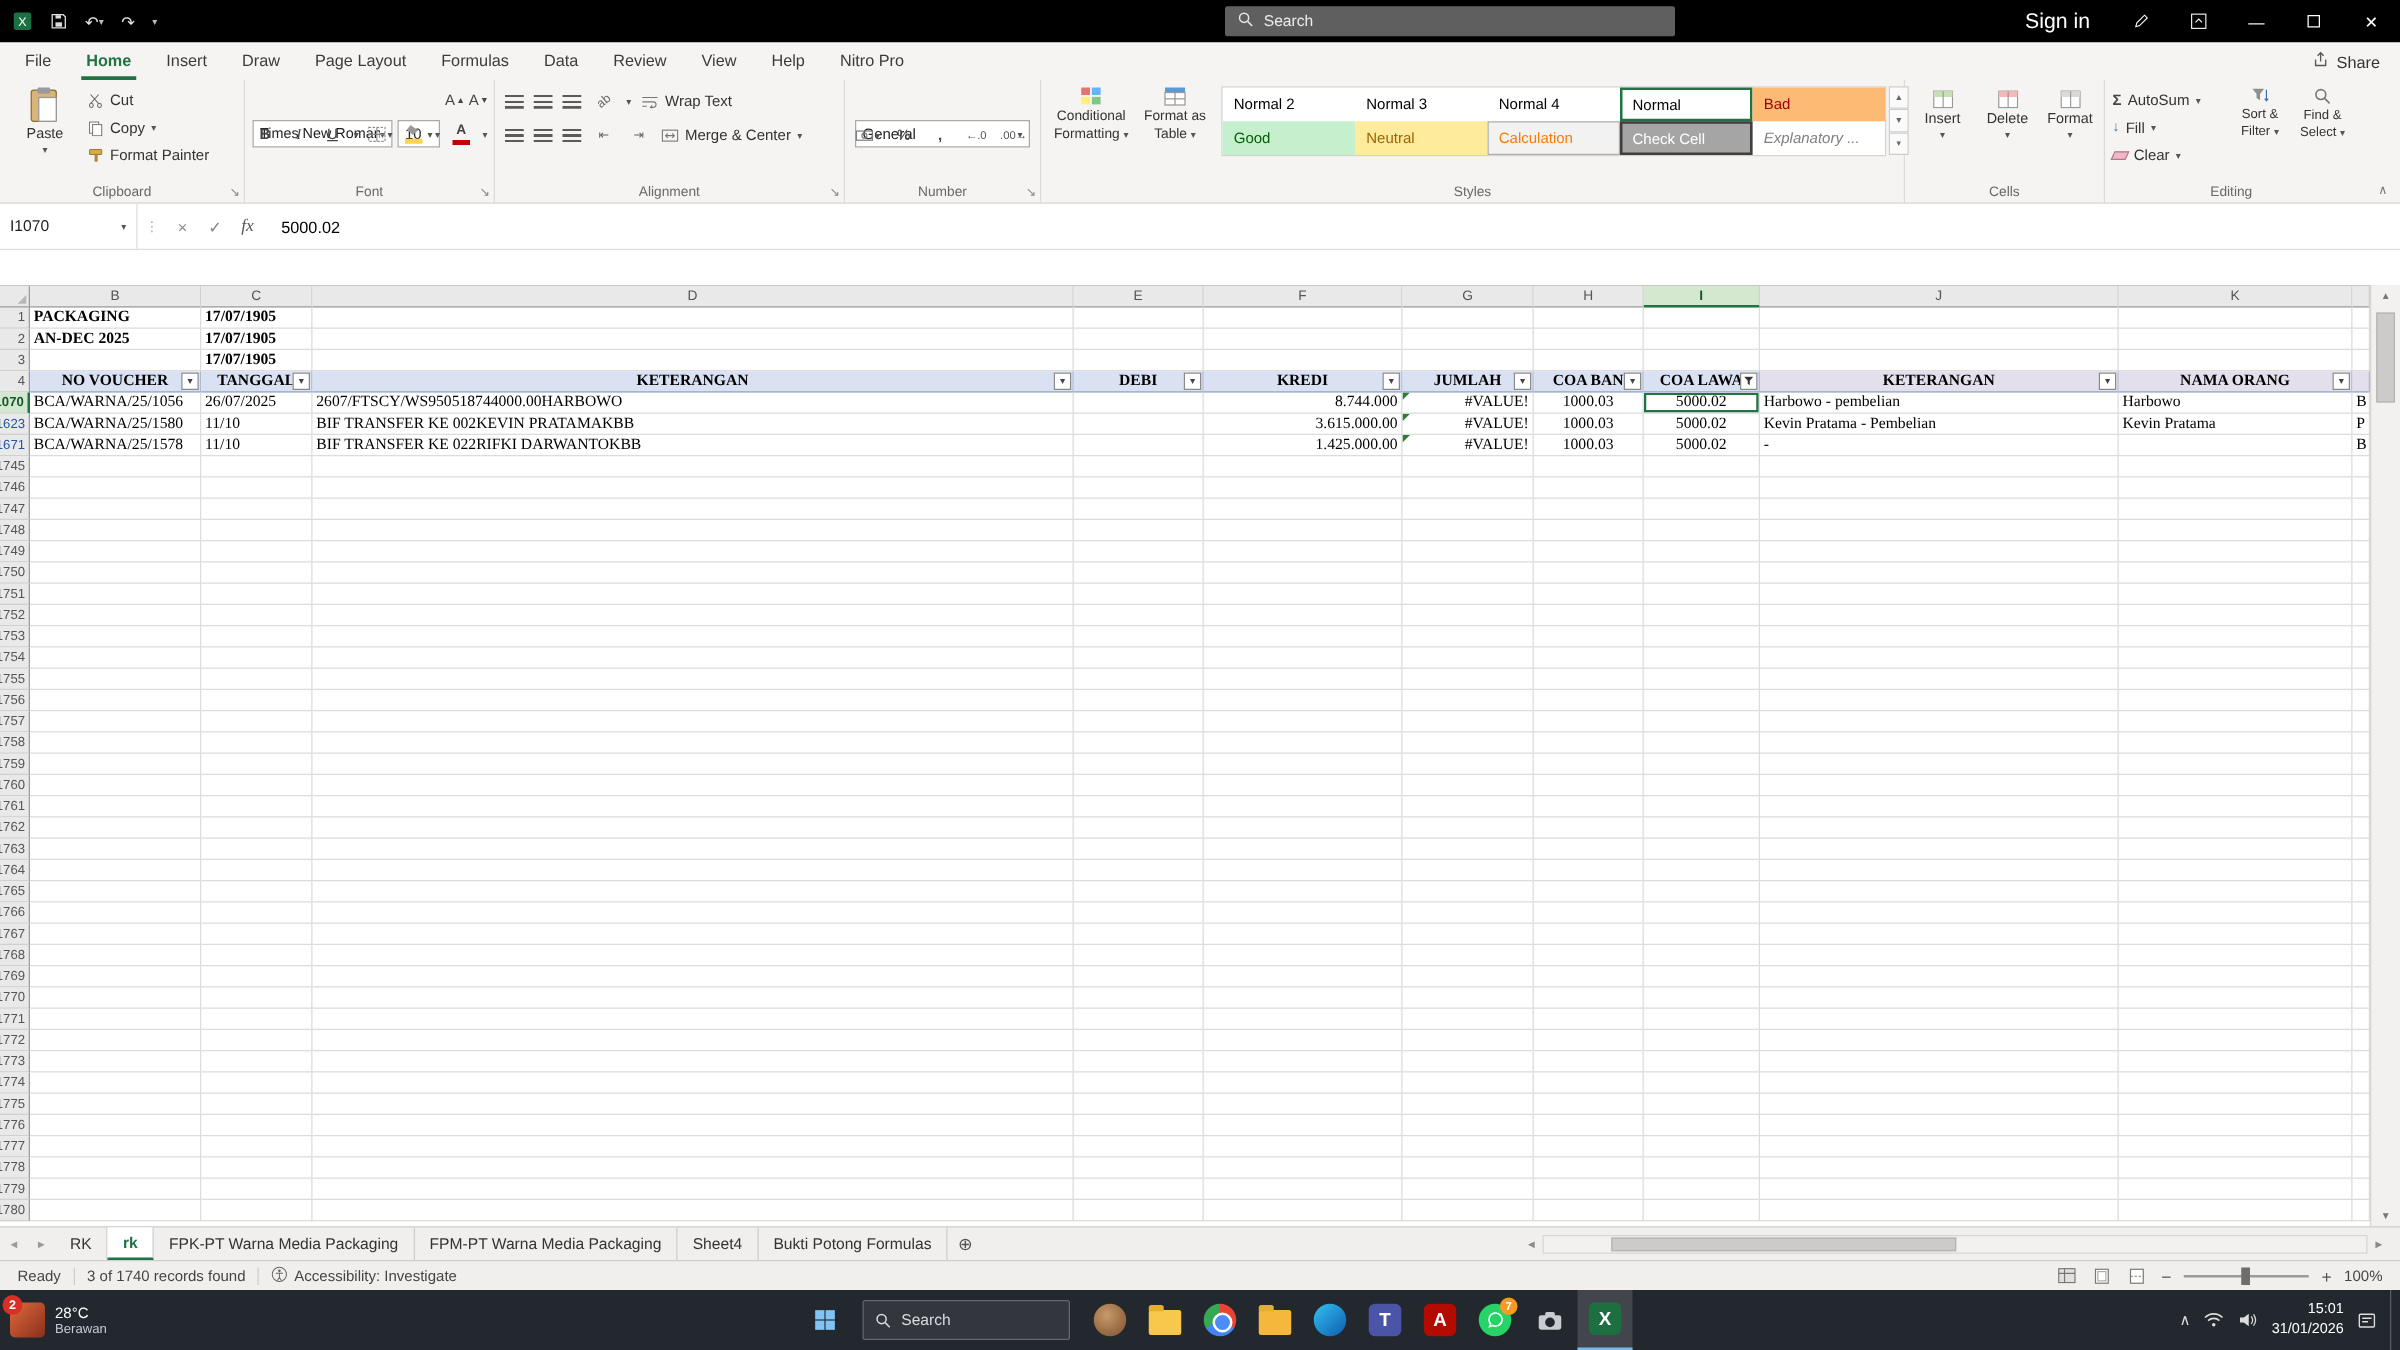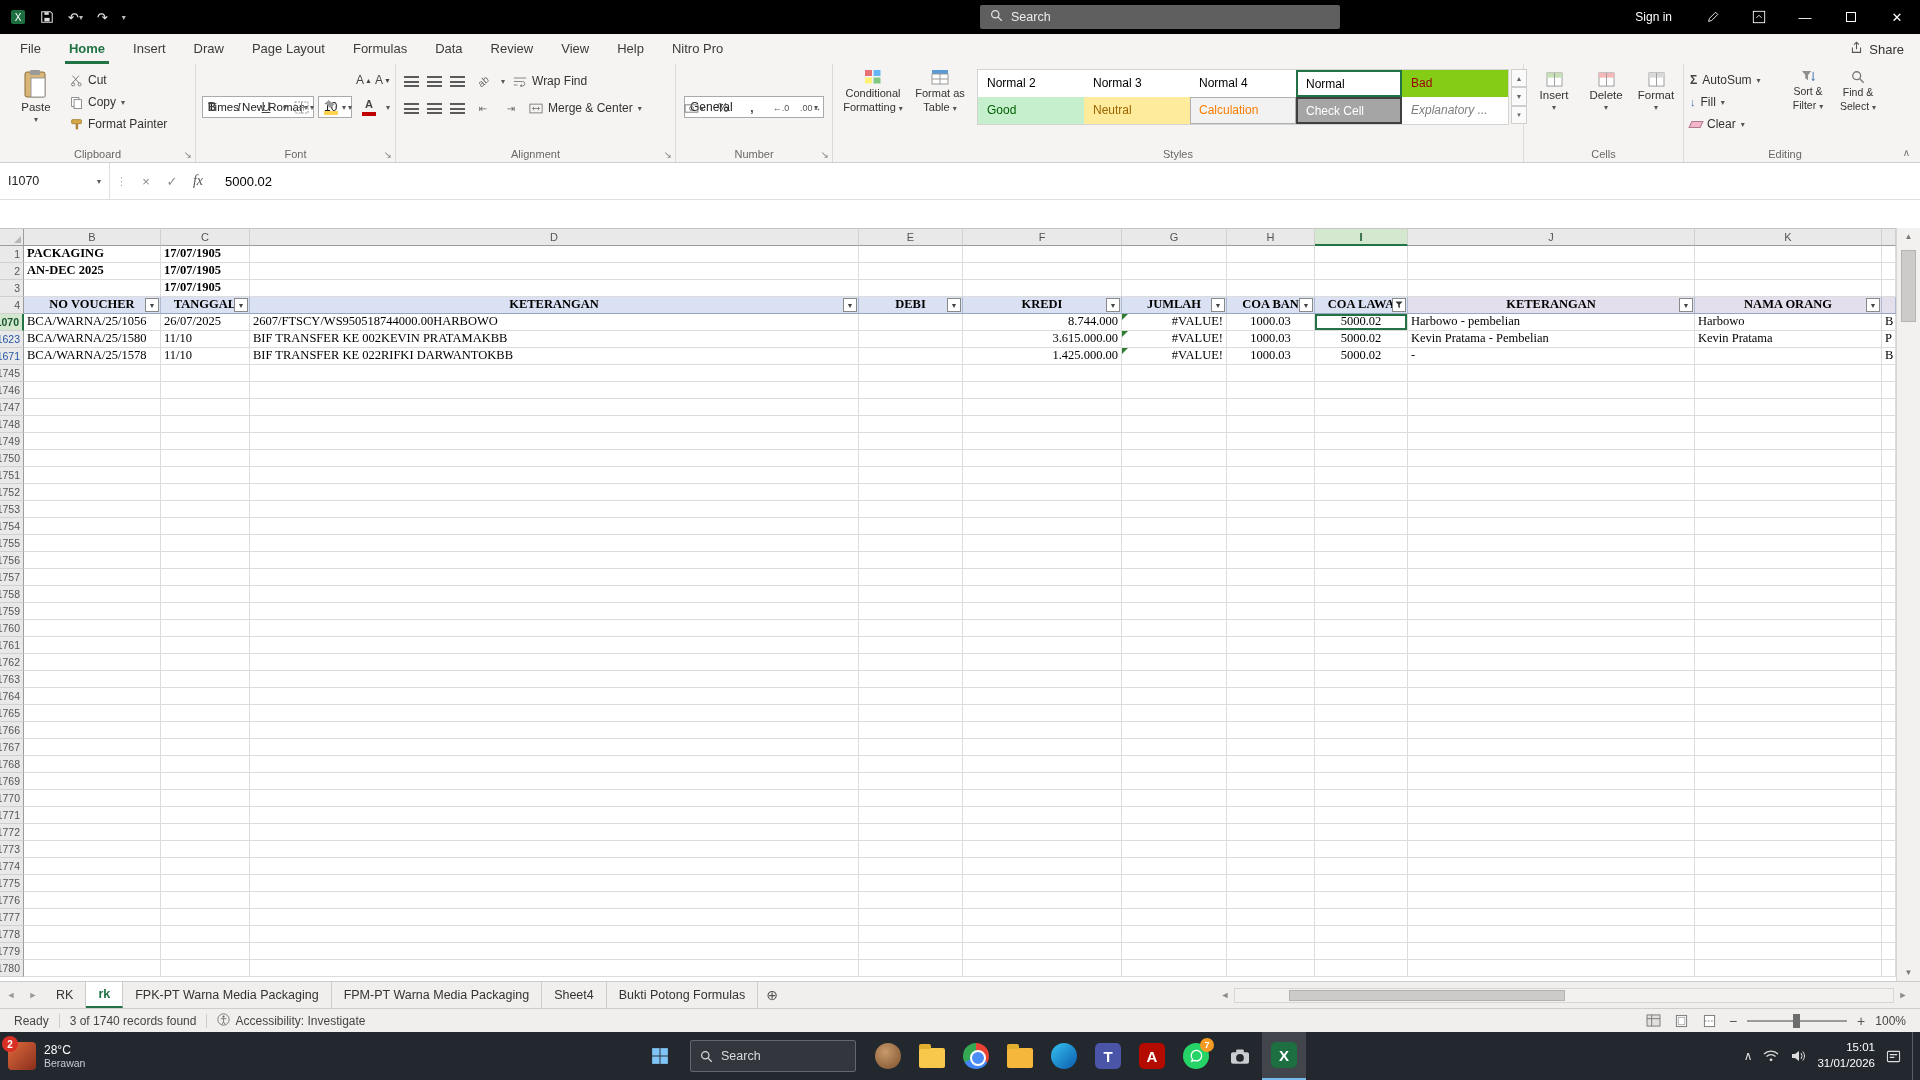--- a/index.html
+++ b/index.html
@@ -9,21 +9,21 @@
 .abs { position:absolute; }
 
 
 .titlebar { left:0; top:0; width:1920px; height:34px; background:#000; color:#fff; }
 .qat { position:absolute; left:10px; top:0; height:34px; display:flex; align-items:center; gap:14px; }
 .qat .ic { display:flex; align-items:center; color:#e8e8e8; font-size:13px; }
 .tb-title { position:absolute; left:228px; top:0; height:34px; line-height:34px; font-size:13px; white-space:nowrap; }
 .tb-search { position:absolute; left:980px; top:5px; width:360px; height:24px; background:#5f5f5f; border-radius:2px;
              display:flex; align-items:center; gap:8px; padding-left:10px; font-size:12.5px; color:#ececec; }
 .tb-right { position:absolute; right:0; top:0; height:34px; display:flex; align-items:center; }
-.signin { font-size:12px; padding:0 18px; }
+.signin { font-size:17px; padding:0 18px; }
 .tbbtn { width:46px; height:34px; display:flex; align-items:center; justify-content:center; font-size:13px; color:#fff; }
 .maxbox { width:10px; height:10px; border:1px solid #fff; display:inline-block; }
 
 
 .rtabs { left:0; top:34px; width:1920px; height:30px; background:#f6f4f2; display:flex; align-items:stretch; padding-left:6px; }
 .rtab { padding:0 14px; line-height:30px; font-size:13px; color:#3b3b3b; position:relative; }
 .rtab.active { color:#217346; font-weight:bold; }
 .rtab.active::after { content:""; position:absolute; left:10px; right:10px; bottom:0; height:3px; background:#217346; }
 .share-btn { position:absolute; right:16px; top:34px; height:30px; display:flex; align-items:center; gap:6px; font-size:13px; color:#333; }
 
@@ -36,21 +36,21 @@
 .srow { position:absolute; display:flex; align-items:center; gap:5px; font-size:12px; color:#333; height:22px; }
 .caret { font-size:8px; color:#555; }
 .combo { height:22px; border:1px solid #aaa; background:#fff; display:flex; align-items:center; justify-content:space-between; padding:0 5px; font-size:12px; color:#222;margin-top:27px; }
 .mini { height:22px; min-width:20px; display:flex; align-items:center; justify-content:center; gap:1px; font-size:12px; color:#444; }
 .bars { width:15px; height:11px; background:repeating-linear-gradient(to bottom,#5a5a5a 0 2px,transparent 2px 4.5px); }
 .colorbar { display:block; width:14px; height:4px; margin-top:1px; }
 #style-gallery { position:absolute; left:144px; top:5px; width:532px; display:grid; grid-template-columns:repeat(5,106px);
                  grid-auto-rows:27px; background:#fff; border:1px solid #d5d3d1; }
 .chip { line-height:25px; padding-left:8px; font-size:12px; color:#000; border:1px solid transparent; overflow:hidden; white-space:nowrap; }
 .chip.normal-selected { border:2px solid #217346; }
-.chip.bad { background:#84cc16; color:#9c0006; }
+.chip.bad { background:#fdba74; color:#9c0006; }
 .chip.good { background:#c6efce; color:#006100; }
 .chip.neutral { background:#ffeb9c; color:#9c6500; }
 .chip.calculation { background:#f2f2f2; color:#fa7d00; border:1px solid #b0b0b0; }
 .chip.check-cell { background:#a5a5a5; color:#fff; border:2px solid #3f3f3f; }
 .chip.explanatory { font-style:italic; color:#7f7f7f; }
 .galrail { position:absolute; left:678px; top:5px; width:16px; height:55px; display:flex; flex-direction:column; }
 .galrail div { flex:1; border:1px solid #d0cecc; background:#fafafa; font-size:7px; color:#666; display:flex; align-items:center; justify-content:center; }
 .ribcollapse { position:absolute; right:10px; bottom:4px; font-size:10px; color:#777; }
 
 
@@ -307,21 +307,21 @@
         <span class="bars"></span>
         <span class="bars"></span>
         <span class="mini" style="transform:rotate(-40deg);font-size:10px;color:#666">ab</span>
           <span class="caret">▾</span>
         <span class="srow" style="position:static">
           <svg width="14" height="11" viewBox="0 0 16 12">
               <path d="M1 2h14M1 6h10a2.5 2.5 0 0 1 0 5H8" fill="none" stroke="#777"></path>
               <path d="M10 8.5L8 11l2 1.5z" fill="#777"></path>
               <path d="M1 10h4" stroke="#777"></path>
             </svg>
-          <span>Wrap Find</span>
+          <span>Wrap Text</span>
           </span>
       </div>
       <div class="srow" style="left:8px;top:33px;gap:8px">
         <span class="bars"></span>
         <span class="bars"></span>
         <span class="bars"></span>
         <span class="mini" style="font-size:10px;color:#666">⇤</span>
         <span class="mini" style="font-size:10px;color:#666">⇥</span>
         <span class="srow" style="position:static">
           <svg width="14" height="11" viewBox="0 0 16 12">

